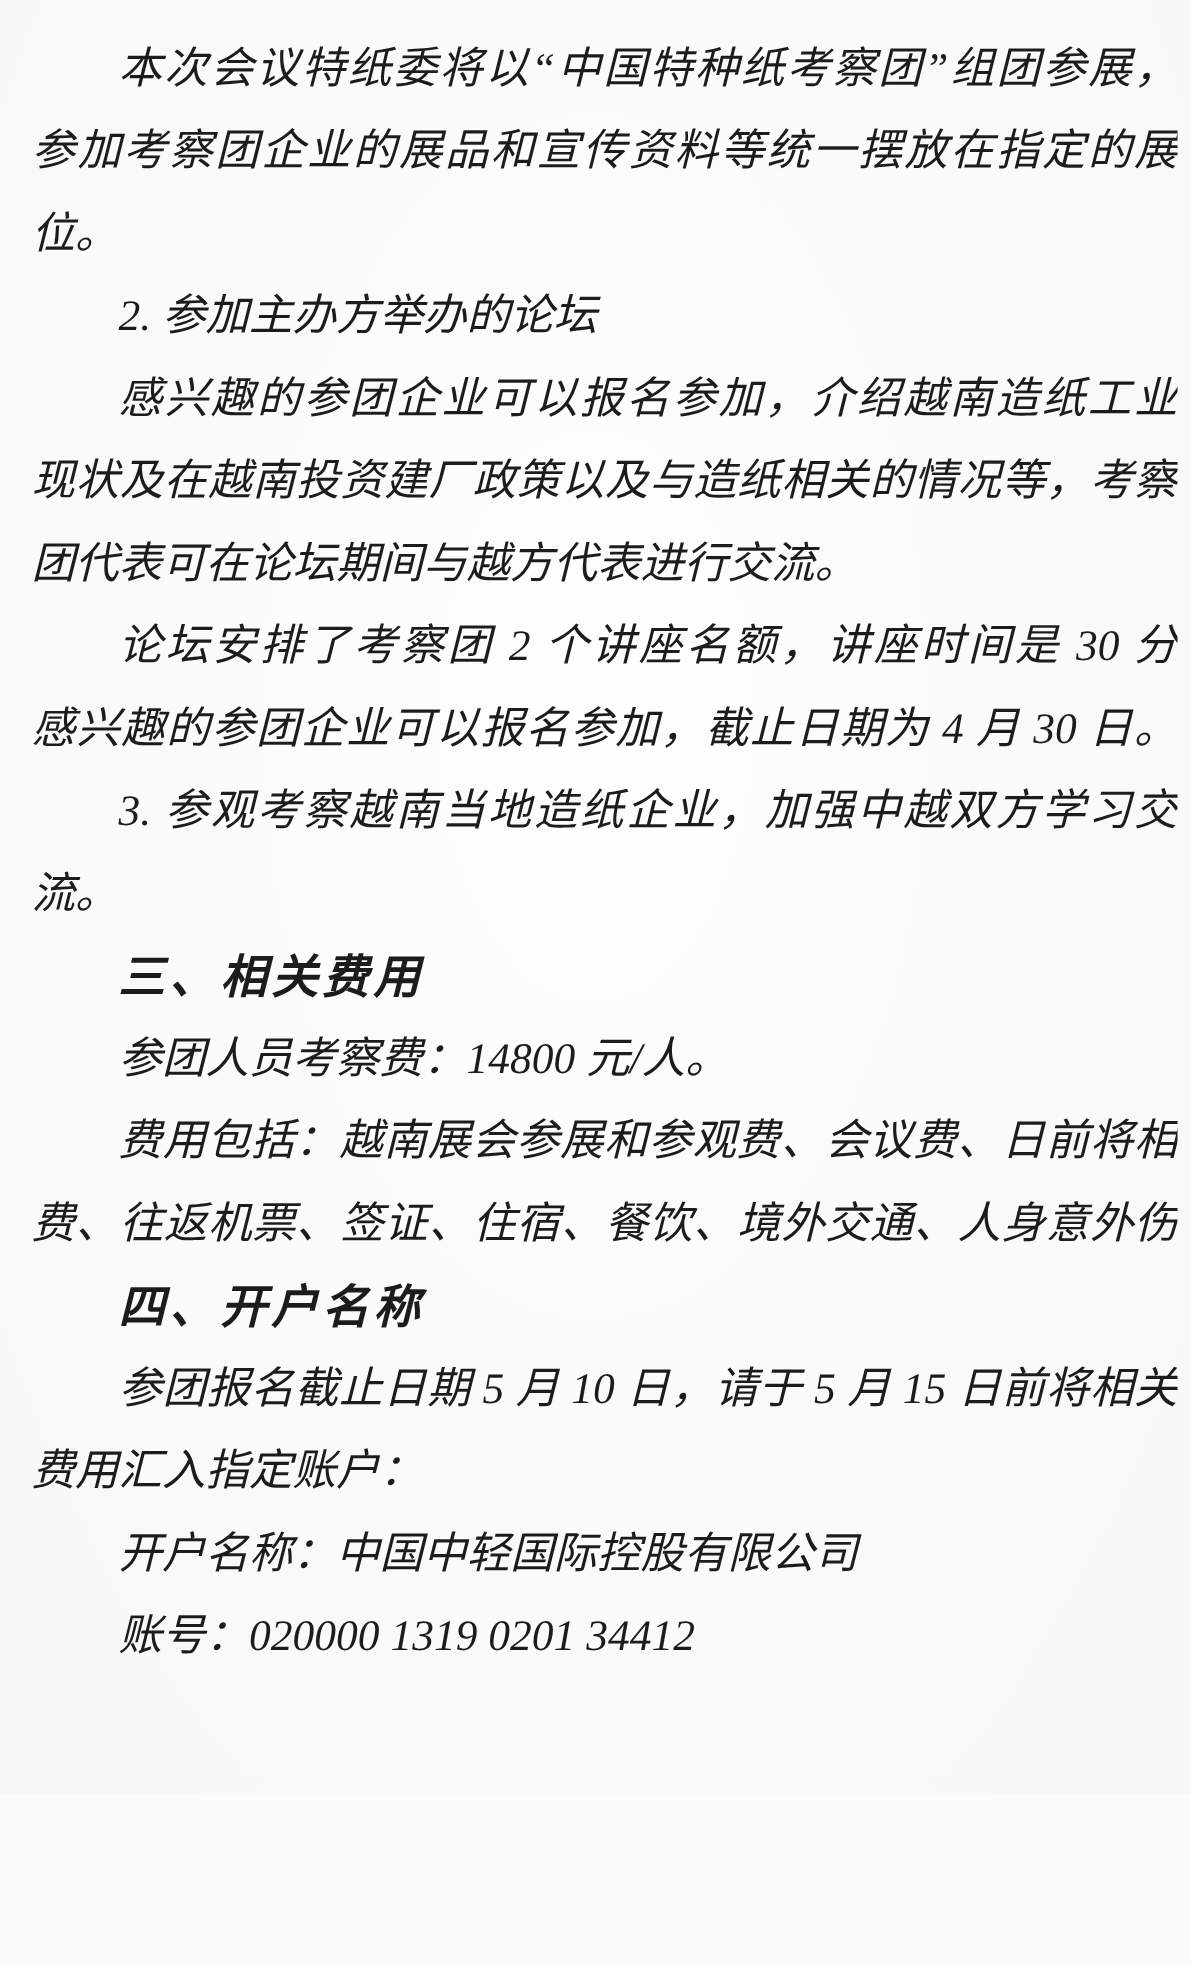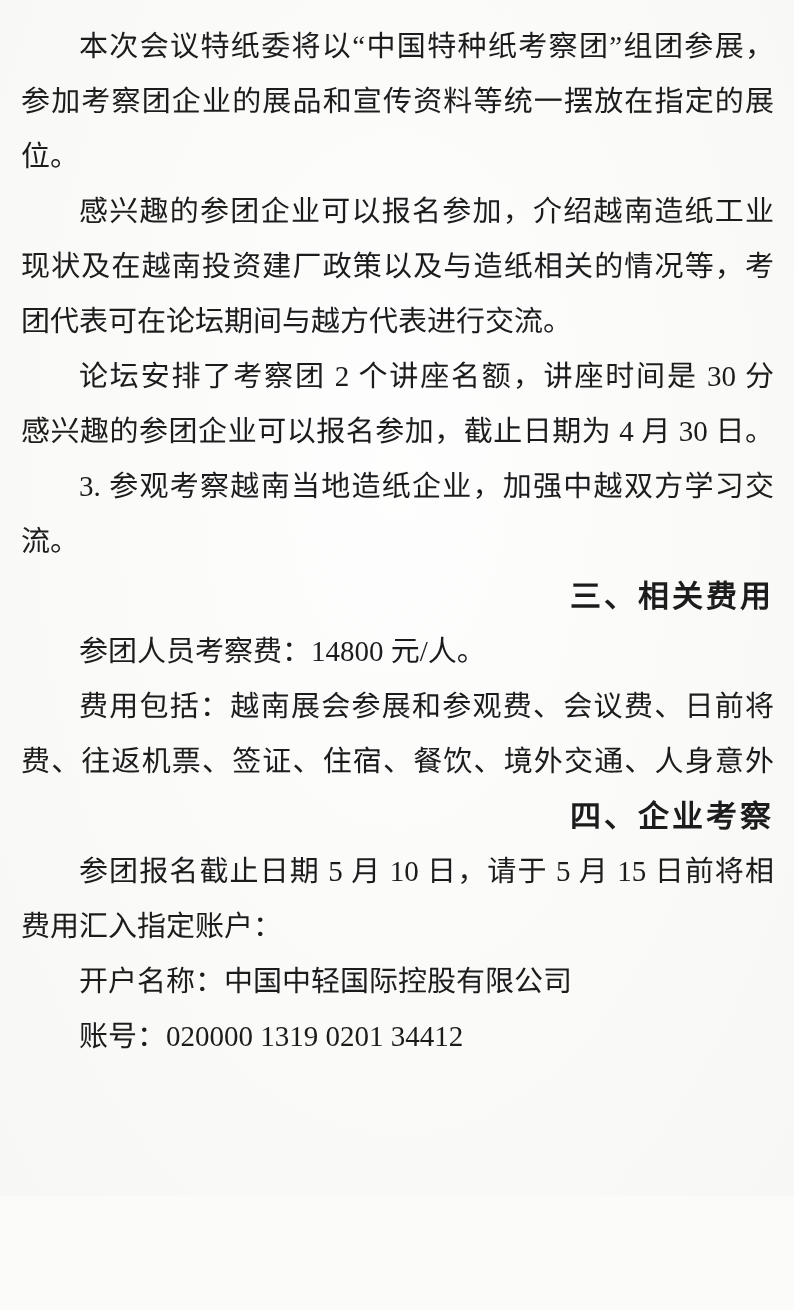--- a/index.html
+++ b/index.html
@@ -7,26 +7,27 @@
     padding: 0;
     background: #fbfbfa;
   }
   .page {
     position: relative;
     width: 794px;
     height: 1196px;
     box-sizing: border-box;
     background: #fcfcfb;
     background-image: radial-gradient(ellipse at 50% 40%, rgba(255,255,255,0.6), rgba(225,225,222,0.18));
-    padding: 19px 20px 0 21px;
+    padding: 19px 9px 0 21px;
     overflow: hidden;
     font-family: "Liberation Serif", "DejaVu Serif", serif;
     font-size: 29px;
     line-height: 55px;
     color: #1c1c1c;
+    font-style: italic;
   }
   .ln {
     margin: 0;
     height: 55px;
     overflow: hidden;
     text-align: left;
   }
   
   .fill {
     text-align: justify;
@@ -35,39 +36,39 @@
   
   .ind {
     text-indent: 58px;
   }
   
   .hd {
     font-family: "Liberation Sans", "DejaVu Sans", sans-serif;
     font-weight: bold;
     font-size: 31px;
     letter-spacing: 3px;
-    text-align: right;
   }
 </style>
 </head>
 <body>
 
 <div class="page">
   <p class="ln ind fill">本次会议特纸委将以“中国特种纸考察团”组团参展，</p>
   <p class="ln fill">参加考察团企业的展品和宣传资料等统一摆放在指定的展</p>
   <p class="ln">位。</p>
+  <p class="ln ind">2. 参加主办方举办的论坛</p>
   <p class="ln ind fill">感兴趣的参团企业可以报名参加，介绍越南造纸工业</p>
   <p class="ln fill">现状及在越南投资建厂政策以及与造纸相关的情况等，考察</p>
   <p class="ln">团代表可在论坛期间与越方代表进行交流。</p>
   <p class="ln ind fill">论坛安排了考察团 2 个讲座名额，讲座时间是 30 分钟，</p>
   <p class="ln fill">感兴趣的参团企业可以报名参加，截止日期为 4 月 30 日。</p>
   <p class="ln ind fill">3. 参观考察越南当地造纸企业，加强中越双方学习交</p>
   <p class="ln">流。</p>
   <p class="ln ind hd">三、相关费用</p>
   <p class="ln ind">参团人员考察费：14800 元/人。</p>
   <p class="ln ind fill">费用包括：越南展会参展和参观费、会议费、日前将相关</p>
   <p class="ln fill">费、往返机票、签证、住宿、餐饮、境外交通、人身意外伤</p>
-  <p class="ln ind hd">四、企业考察</p>
+  <p class="ln ind hd">四、开户名称</p>
   <p class="ln ind fill">参团报名截止日期 5 月 10 日，请于 5 月 15 日前将相关</p>
   <p class="ln">费用汇入指定账户：</p>
   <p class="ln ind">开户名称：中国中轻国际控股有限公司</p>
   <p class="ln ind">账号：020000 1319 0201 34412</p>
 </div>
 
 </body></html>

